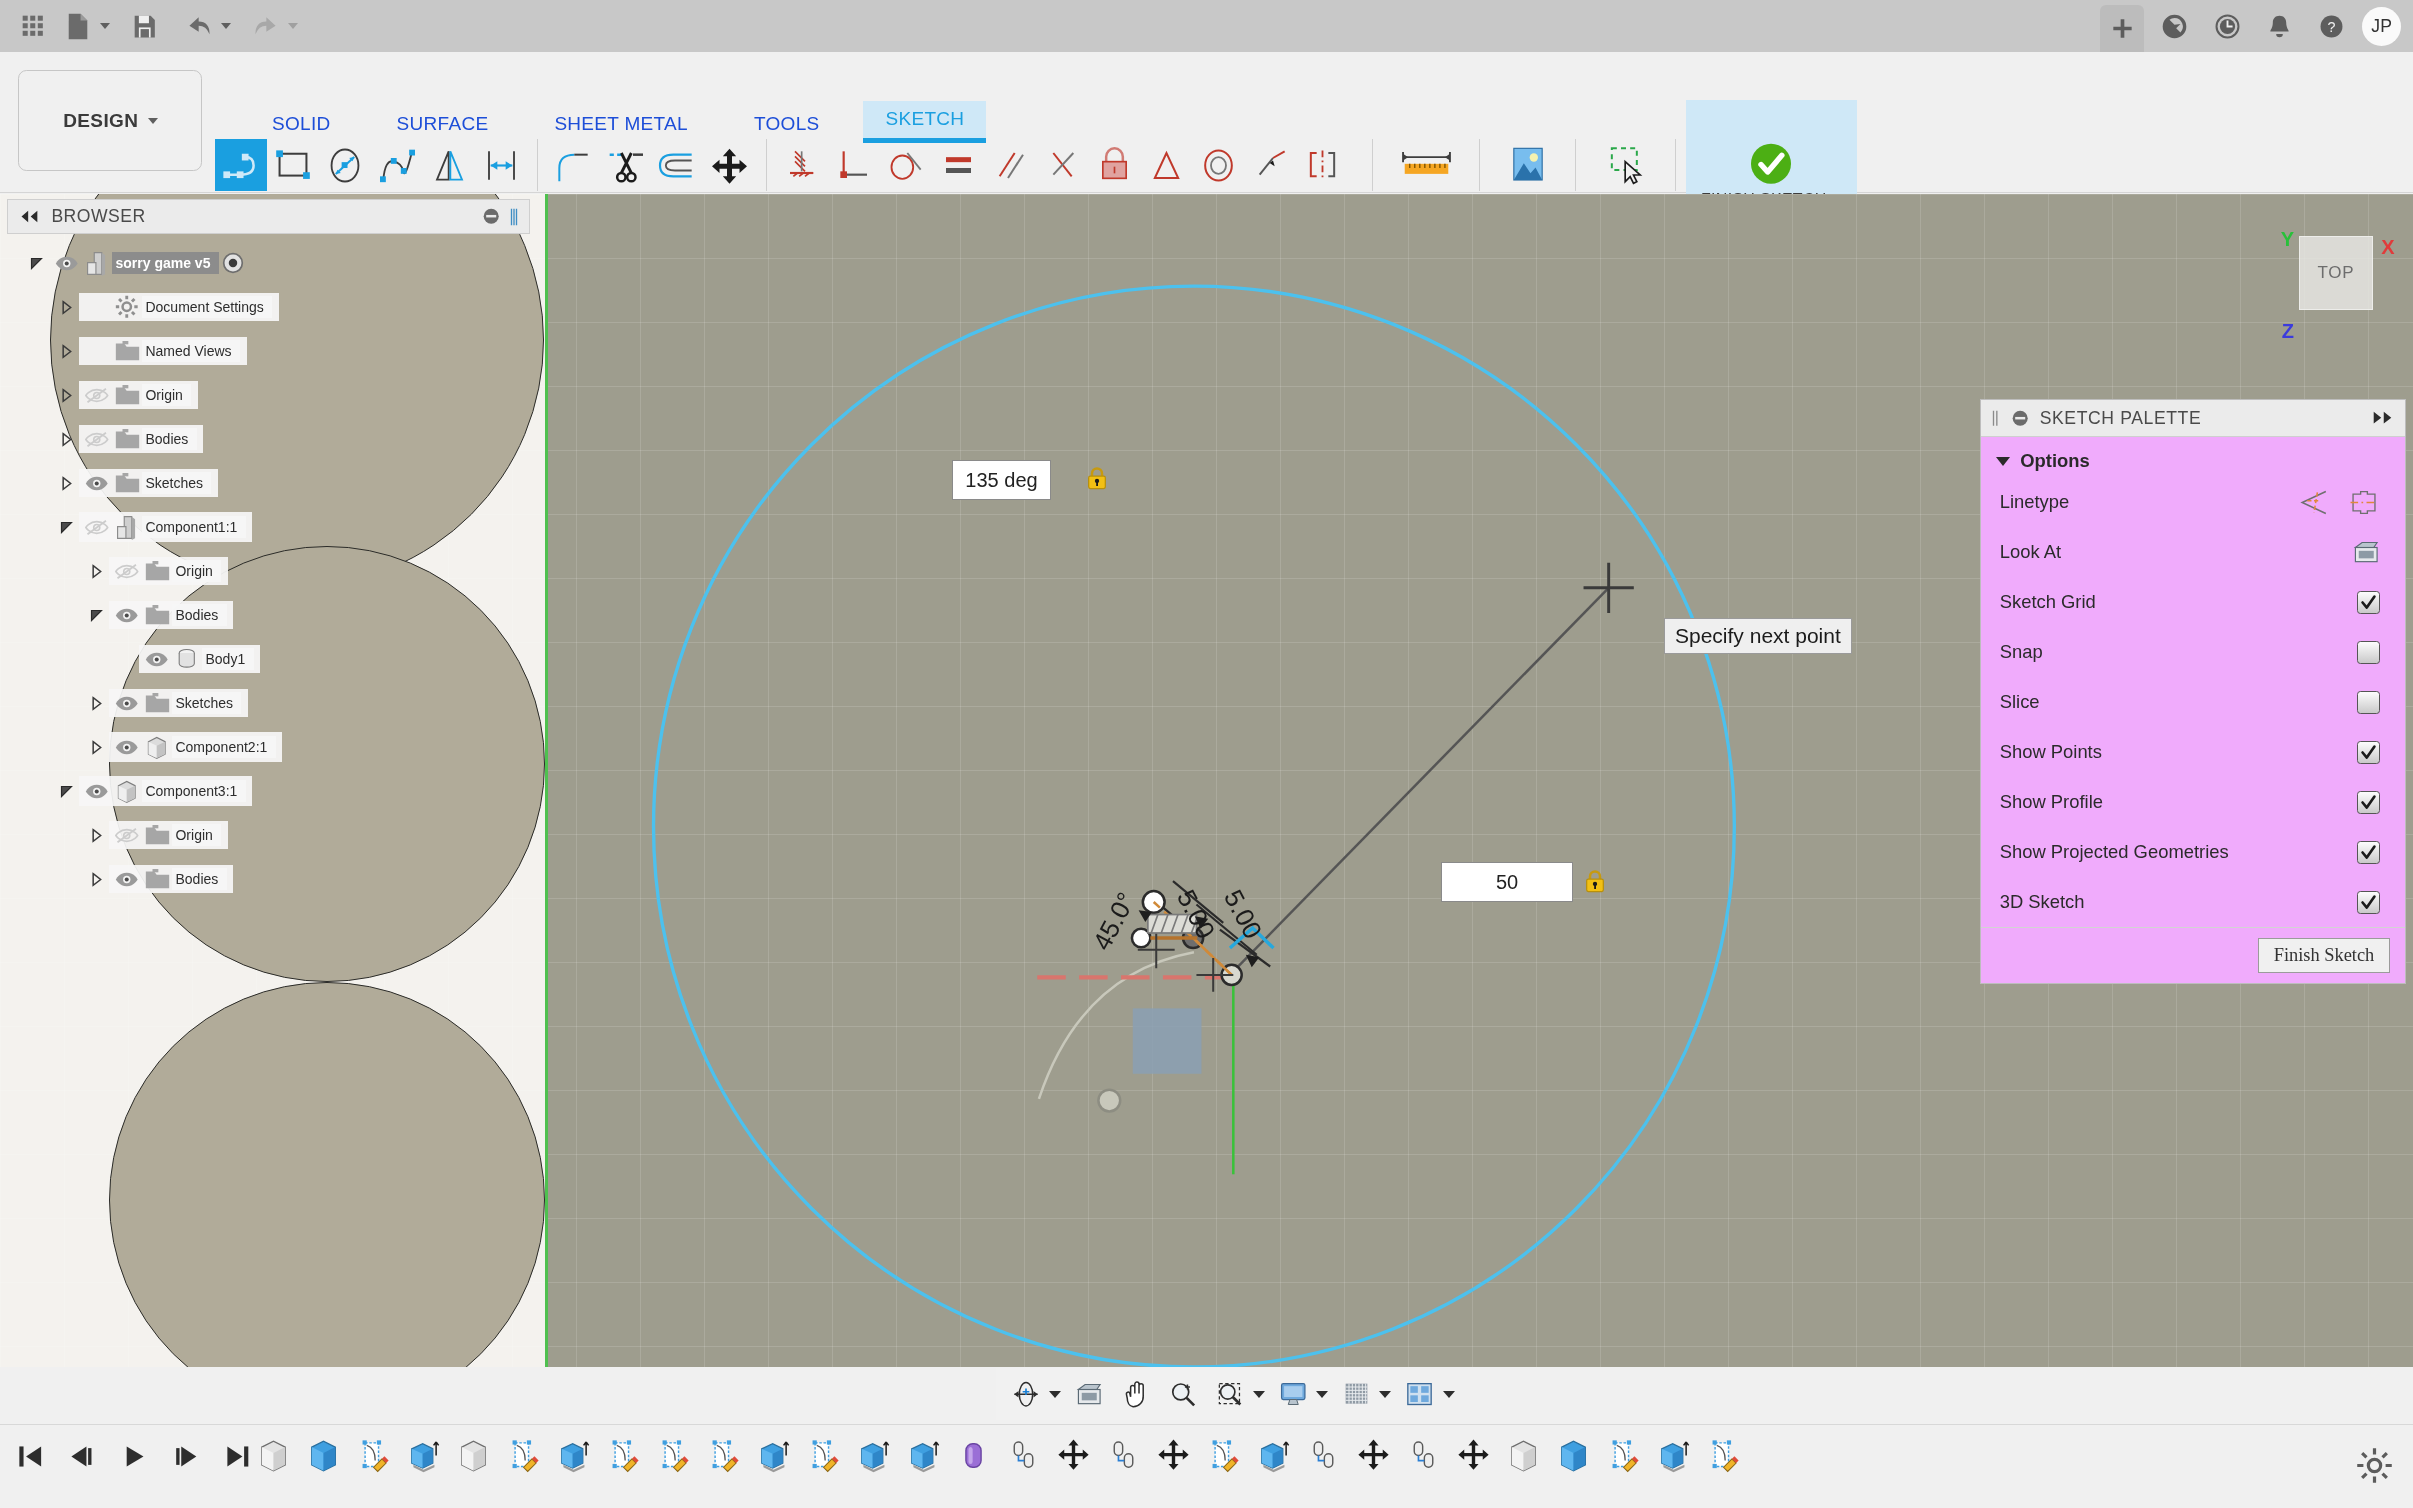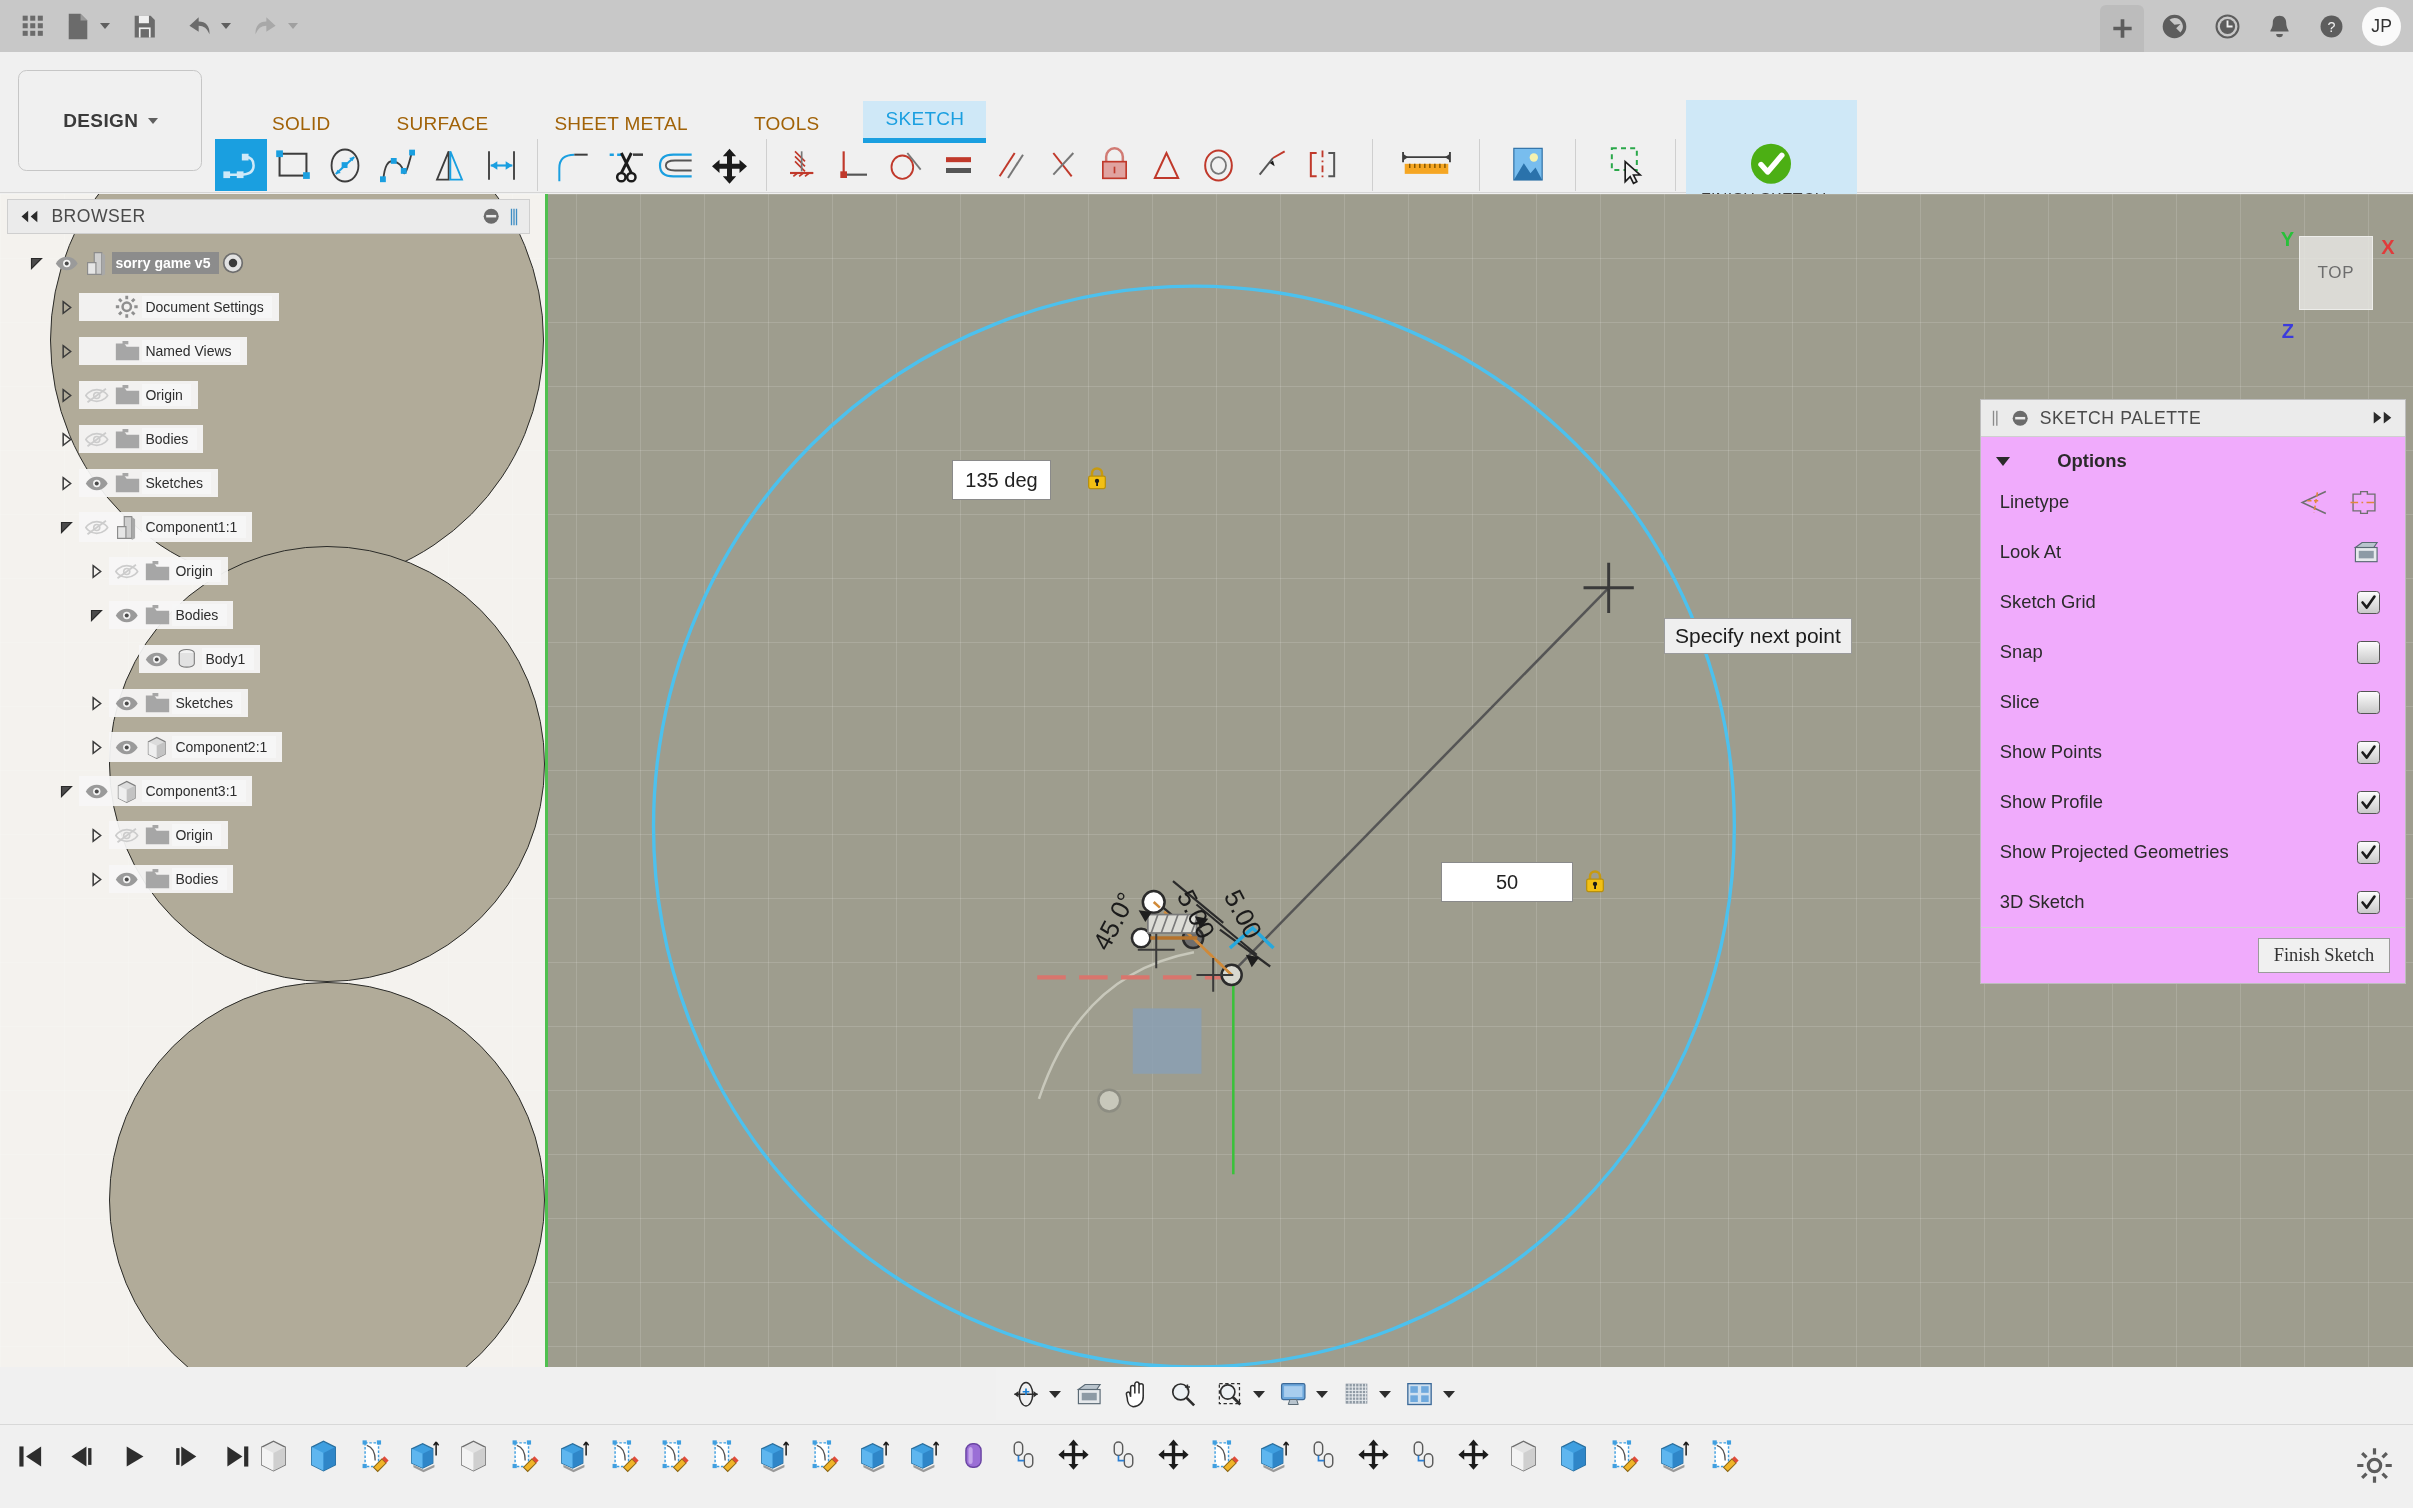--- a/index.html
+++ b/index.html
@@ -49,21 +49,21 @@
   }
   .design-box {
     position: absolute; left: 18.4px; top: 18.4px; width: 184px; height: 101px;
     border: 0.8px solid #c6c6c6; border-radius: 8.4px; background: #f0f0f0;
     display: flex; align-items: center; justify-content: center; gap: 8.4px;
   }
   .design-box span { font-size: 19px; color: #3a3a3a; font-weight: bold; letter-spacing: 0.4px; }
 
   .ribbon-tabs { position: absolute; left: 215px; top: 49px; display: flex; gap: 0; align-items: flex-end; }
   .rtab {
-    font-size: 19px; color: #a16207; padding: 6.7px 22px 8.4px 22px; letter-spacing: 0.3px; white-space: nowrap;
+    font-size: 19px; color: #1d4ed8; padding: 6.7px 22px 8.4px 22px; letter-spacing: 0.3px; white-space: nowrap;
   }
   .rtab.active { color: #1a9fe0; background: #cfe8f7; border-bottom: 5px solid #1a9fe0; }
 
   .ribbon-body { position: absolute; left: 215px; top: 87px; right: 0; height: 54px; display: flex; align-items: flex-start; }
   .grp { display: flex; flex-direction: column; align-items: center; }
   .grp-row { display: flex; align-items: center; }
   .grp-label { font-size: 16px; color: #3d3d3d; display: flex; align-items: center; gap: 5px; margin-top: 1.7px; letter-spacing: 0.3px; }
   .caret-xs { width: 0; height: 0; border-left: 5px solid transparent; border-right: 5px solid transparent; border-top: 5.9px solid #4a4a4a; }
   .tool {
     width: 52px; height: 52px; display: flex; align-items: center; justify-content: center;
@@ -138,21 +138,21 @@
   .palette {
     position: absolute; right: 6.7px; top: 399px; width: 426px;
     background: #f0abfc; border: 0.8px solid #bdbdbd;
   }
   .palette-head {
     height: 37px; background: #ebebeb; border-bottom: 0.8px solid #cfcfcf;
     display: flex; align-items: center; gap: 10px; padding: 0 10px;
   }
   .palette-head .phtitle { font-size: 17.6px; color: #4a4a4a; letter-spacing: 0.6px; }
   .section-head { display: flex; align-items: center; gap: 10px; padding: 13.4px 15px 5px 15px; }
-  .section-head span { font-size: 18.4px; color: #2a2a2a; font-weight: bold; margin-left: 37px; }
+  .section-head span { font-size: 18.4px; color: #2a2a2a; font-weight: bold; }
   .caret-dn { width: 0; height: 0; border-left: 7.5px solid transparent; border-right: 7.5px solid transparent; border-top: 9.2px solid #2a2a2a; }
   .prow { display: flex; align-items: center; justify-content: space-between; height: 50px; padding: 0 25px 0 18.4px; }
   .prow .plabel { font-size: 18.4px; color: #2b2b2b; }
   .pctl { display: flex; align-items: center; gap: 13.4px; }
   .cbox {
     width: 23.5px; height: 23.5px; border: 0.8px solid #555; border-radius: 3.4px;
     background: linear-gradient(#fdfdfd,#c9c9c9);
     display: flex; align-items: center; justify-content: center;
   }
   .palette-foot { border-top: 0.8px solid #d3d3d3; padding: 10px 15px; display: flex; justify-content: flex-end; }

